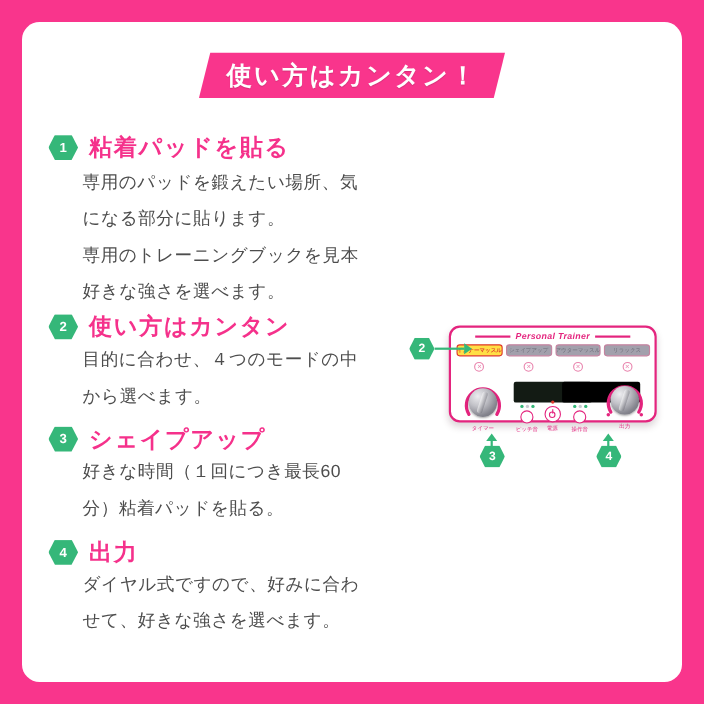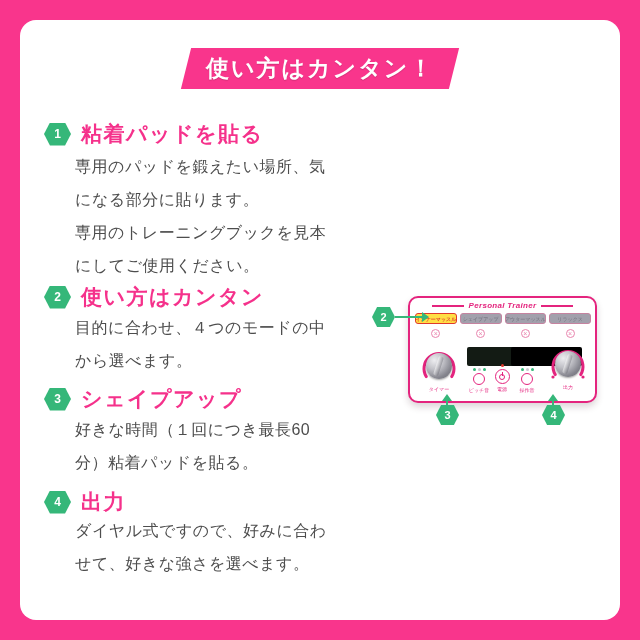--- a/index.html
+++ b/index.html
@@ -39,21 +39,21 @@
     color:#F5318B;font-size:21px;font-weight:800;letter-spacing:1.5px;white-space:nowrap;text-align:center;
   }
   .step-body{
     position:absolute;left:75px;width:290px;
     color:#4D4D4D;font-size:16px;line-height:33px;letter-spacing:0.5px;
     white-space:pre-line;
   }
   
   .device{position:absolute;left:368px;top:293px;width:245px;height:130px;}
   .panel{
-    position:absolute;left:40px;top:3px;width:189px;height:107px;
+    position:absolute;left:40px;top:3px;width:189px;height:88px;
     background:#fff;border:2.5px solid #E4247E;border-radius:10px;
     box-shadow:0 4px 7px rgba(60,20,40,.18);
     box-sizing:border-box;
   }
   .brand-row{
     position:absolute;left:0;right:0;top:3px;
     display:flex;align-items:center;justify-content:center;gap:5px;
   }
   .brand-row .rule{width:32px;height:2px;background:#E4247E;}
   .brand{
@@ -156,21 +156,21 @@
   <span>使い方はカンタン！</span>
 </div>
 
 <div class="step-header" style="top:120px;">
   <div class="hex">1</div>
   <div class="step-title">粘着パッドを貼る</div>
 </div>
 <div class="step-body" style="top:150px;">専用のパッドを鍛えたい場所、気
 になる部分に貼ります。
 専用のトレーニングブックを見本
-にしてご使用ください。</div>
+好きな強さを選べます。</div>
 
 <div class="step-header" style="top:283px;">
   <div class="hex">2</div>
   <div class="step-title">使い方はカンタン</div>
 </div>
 <div class="step-body" style="top:311px;">目的に合わせ、４つのモードの中
 から選べます。</div>
 
 <div class="step-header" style="top:385px;">
   <div class="hex">3</div>

